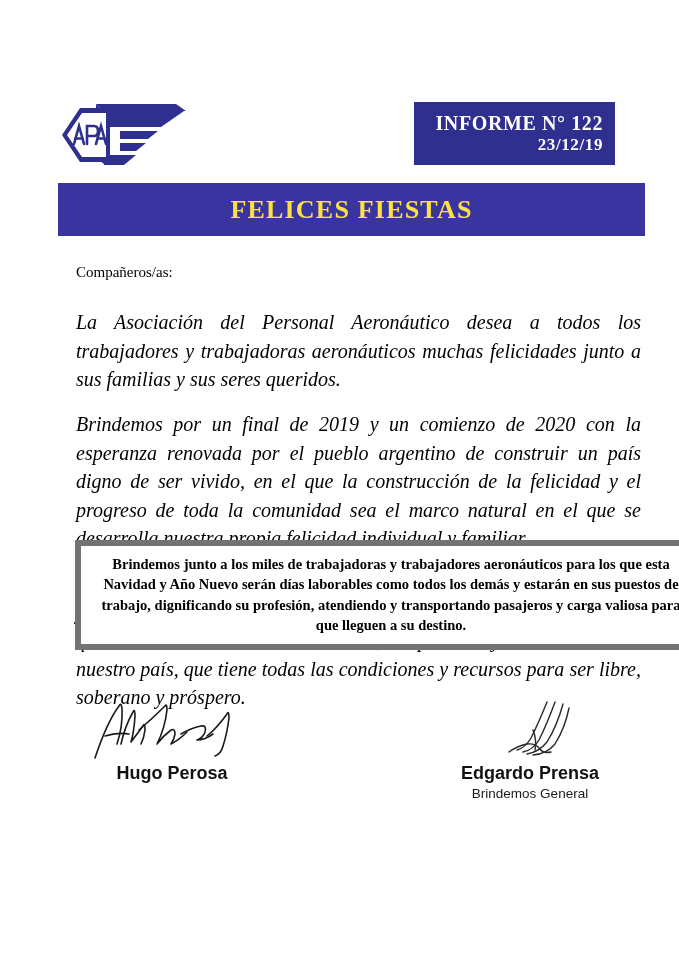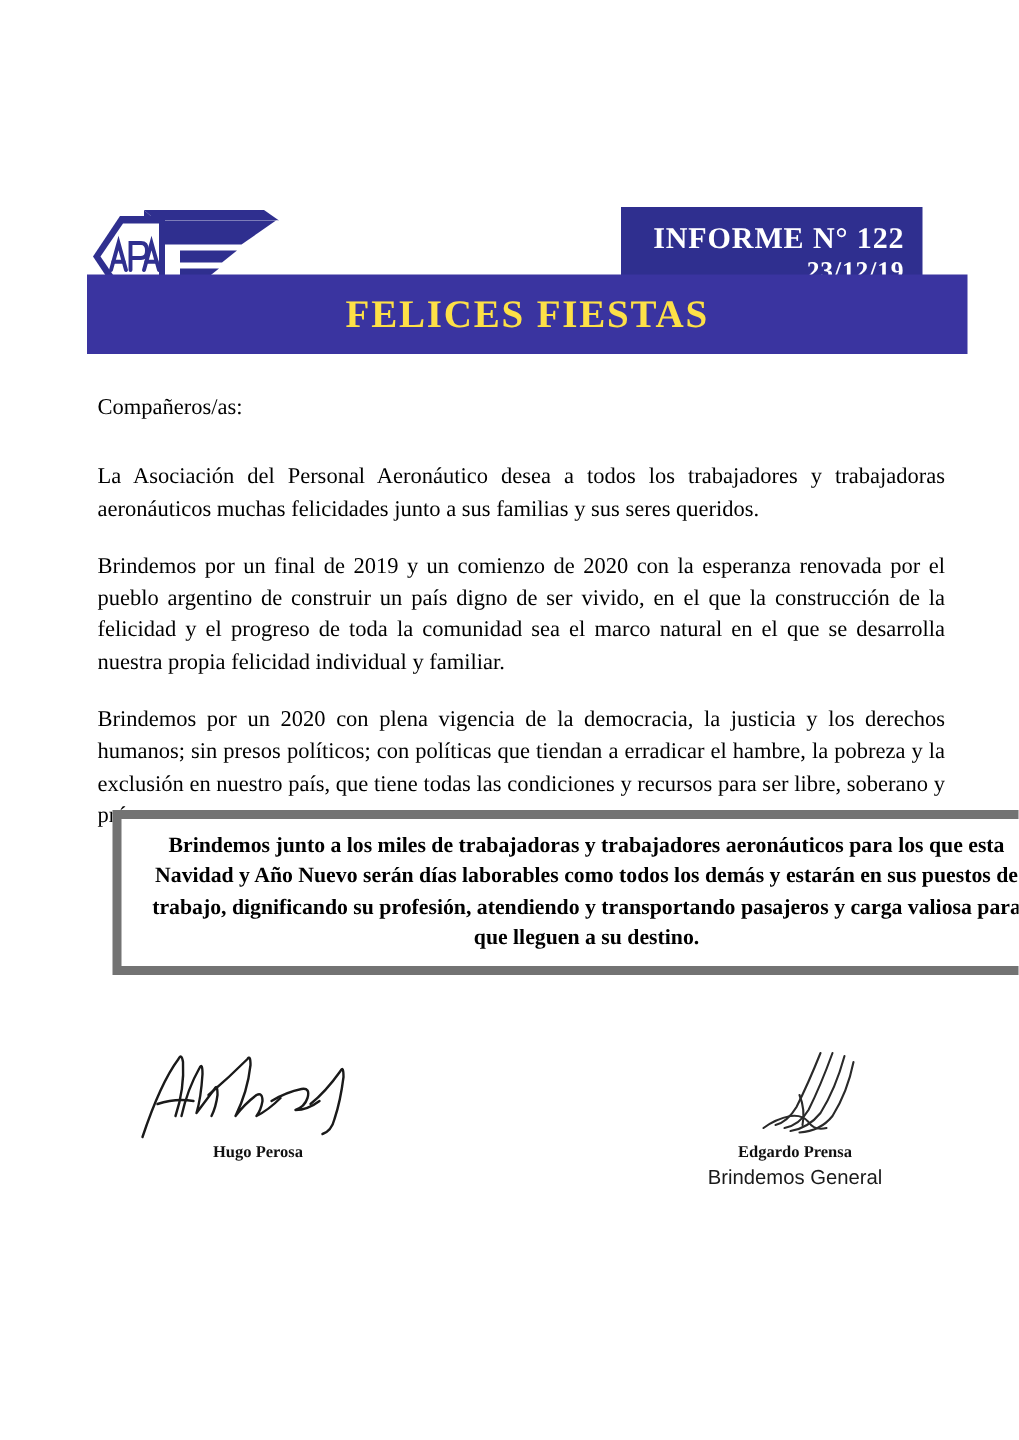--- a/index.html
+++ b/index.html
@@ -24,21 +24,20 @@
     height: 960px;
     background: #ffffff;
   }
 
   
   .header {
     position: absolute;
     left: 0; top: 0;
     width: 679px;
     height: 178px;
-    margin-top: 36px;
   }
 
   .logo-wrap {
     position: absolute;
     left: 58px;
     top: 98px;
     width: 130px;
     height: 78px;
   }
   .logo-wrap svg { display: block; }
@@ -94,36 +93,37 @@
     font-weight: bold;
     font-size: 26px;
     letter-spacing: 1.2px;
     text-align: center;
     white-space: nowrap;
   }
 
   
   .body-area {
     position: absolute;
-    left: 65px;
+    left: 76px;
     top: 262px;
     width: 565px;
   }
 
   .salutation {
     font-size: 15px;
     line-height: 1.35;
     margin: 0 0 26px 0;
   }
 
   .para {
-    font-size: 15px;
+    font-size: 20px;
     line-height: 1.42;
     text-align: justify;
     margin: 0 0 17px 0;
+    font-style: italic;
   }
 
   
   .highlight-box {
     position: absolute;
     left: 75px;
     top: 540px;
     width: 632px;
     box-sizing: border-box;
     border: 6px solid #737373;
@@ -157,23 +157,23 @@
 
   .sig-image {
     height: 62px;
     position: relative;
   }
   .sig-image svg {
     display: block;
     margin: 0 auto;
   }
   .sig-name {
-    font-family: Liberation Serif, serif;
-    font-weight: bold;
-    font-size: 11px;
+    font-family: Liberation Sans, sans-serif;
+    font-weight: bold;
+    font-size: 18px;
     line-height: 1.25;
     color: #111111;
   }
   .sig-role {
     font-family: "Liberation Sans", "DejaVu Sans", sans-serif;
     font-weight: normal;
     font-size: 13.5px;
     line-height: 1.3;
     color: #1a1a1a;
   }

